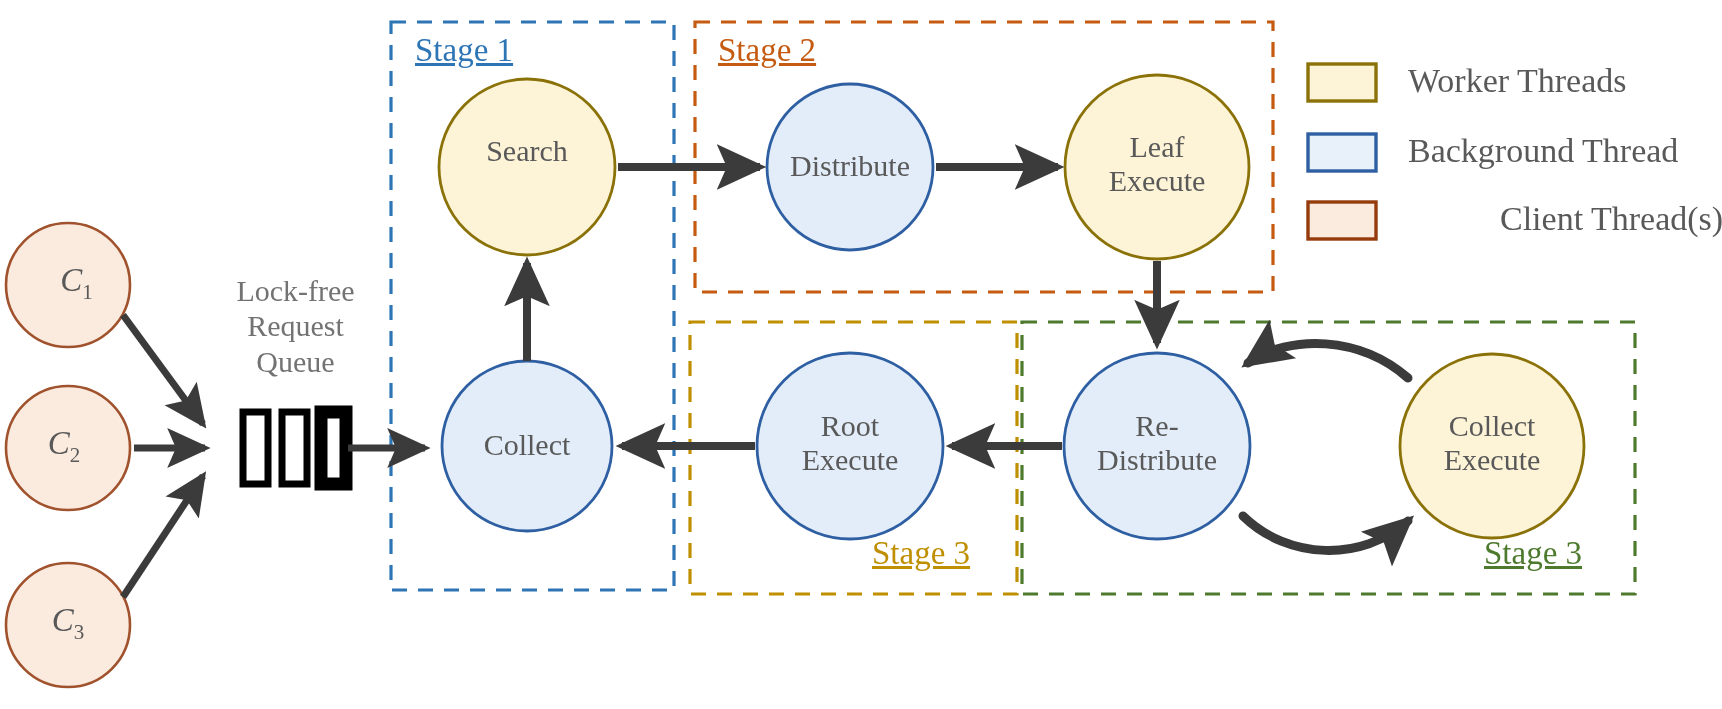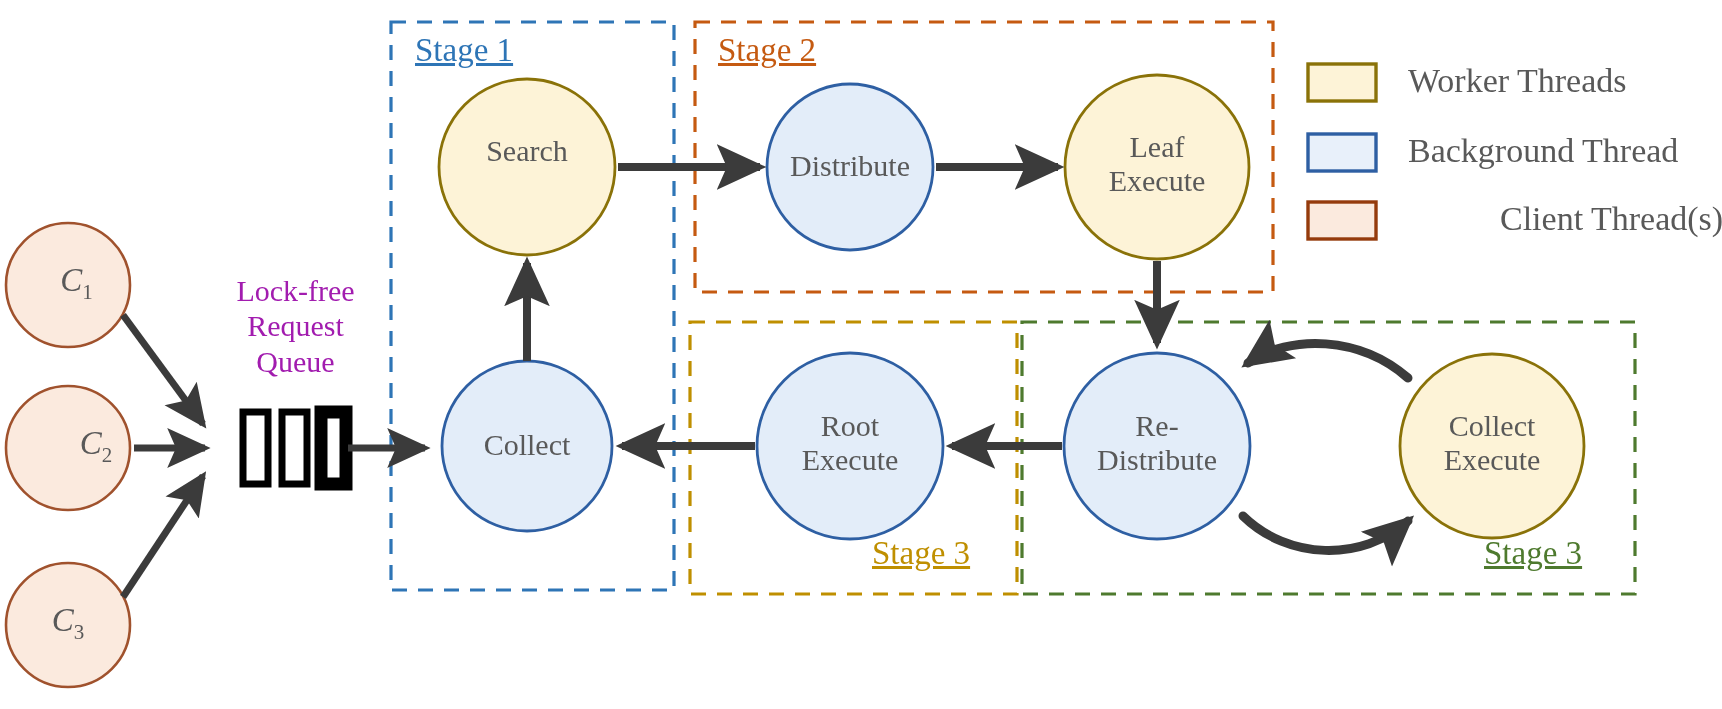--- a/index.html
+++ b/index.html
@@ -39,21 +39,21 @@
     font-size: 33px;
     font-style: italic;
   }
   .client-label .sub {
     font-size: 21px;
     font-style: normal;
     vertical-align: sub;
   }
   .queue-caption {
     position: absolute;
-    color: #a21caf;
+    color: #737373;
     font-size: 30px;
     text-align: center;
     line-height: 1.18;
   }
   .stage-label {
     position: absolute;
     font-size: 33px;
     white-space: nowrap;
     text-decoration: underline;
   }
@@ -126,21 +126,21 @@
     <path d="M 1243 516 C 1288 560, 1362 562, 1408 521" fill="none" stroke="#3b3b3b" stroke-width="9" stroke-linecap="round" marker-end="url(#arrowheadCurve)"></path>
 
     <rect x="1308" y="64" width="68" height="37" fill="#fdf3d7" stroke="#8a7208" stroke-width="3.4"></rect>
     <rect x="1308" y="134" width="68" height="37" fill="#e8f0fa" stroke="#2e5fa3" stroke-width="3.4"></rect>
     <rect x="1308" y="202" width="68" height="37" fill="#fbeade" stroke="#953b0c" stroke-width="3.4"></rect>
   </svg>
 
   <div class="nodetext client-label" style="left:8px; top:262px; width:137px;">
     <span>C</span><span class="sub">1</span>
   </div>
-  <div class="nodetext client-label" style="left:8px; top:425px; width:112px;padding-left:32px;">
+  <div class="nodetext client-label" style="left:8px; top:425px; width:112px;">
     <span>C</span><span class="sub">2</span>
   </div>
   <div class="nodetext client-label" style="left:8px; top:602px; width:120px;">
     <span>C</span><span class="sub">3</span>
   </div>
 
   <div class="queue-caption" style="left:208px; top:273px; width:175px;">
     <div>Lock-free</div>
     <div>Request</div>
     <div>Queue</div>

